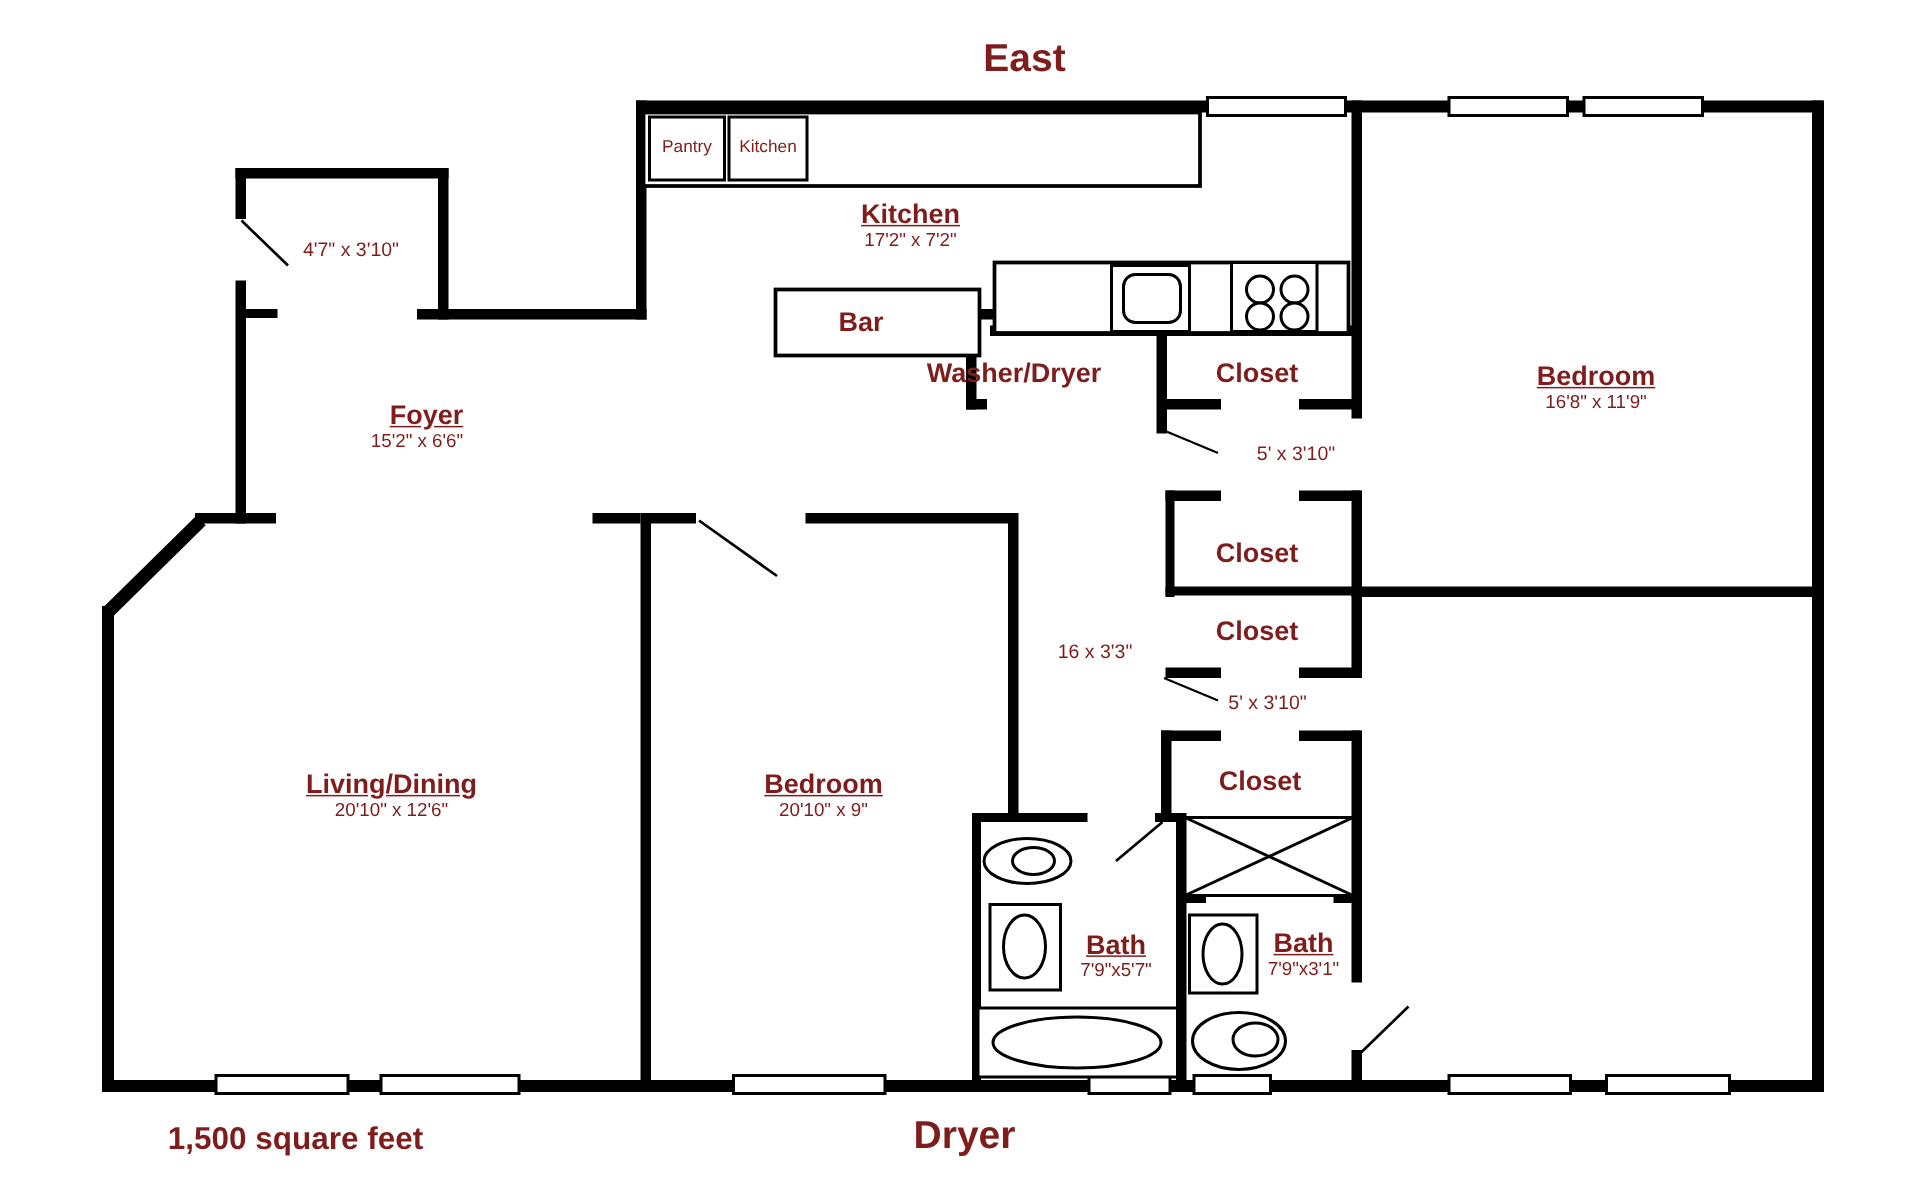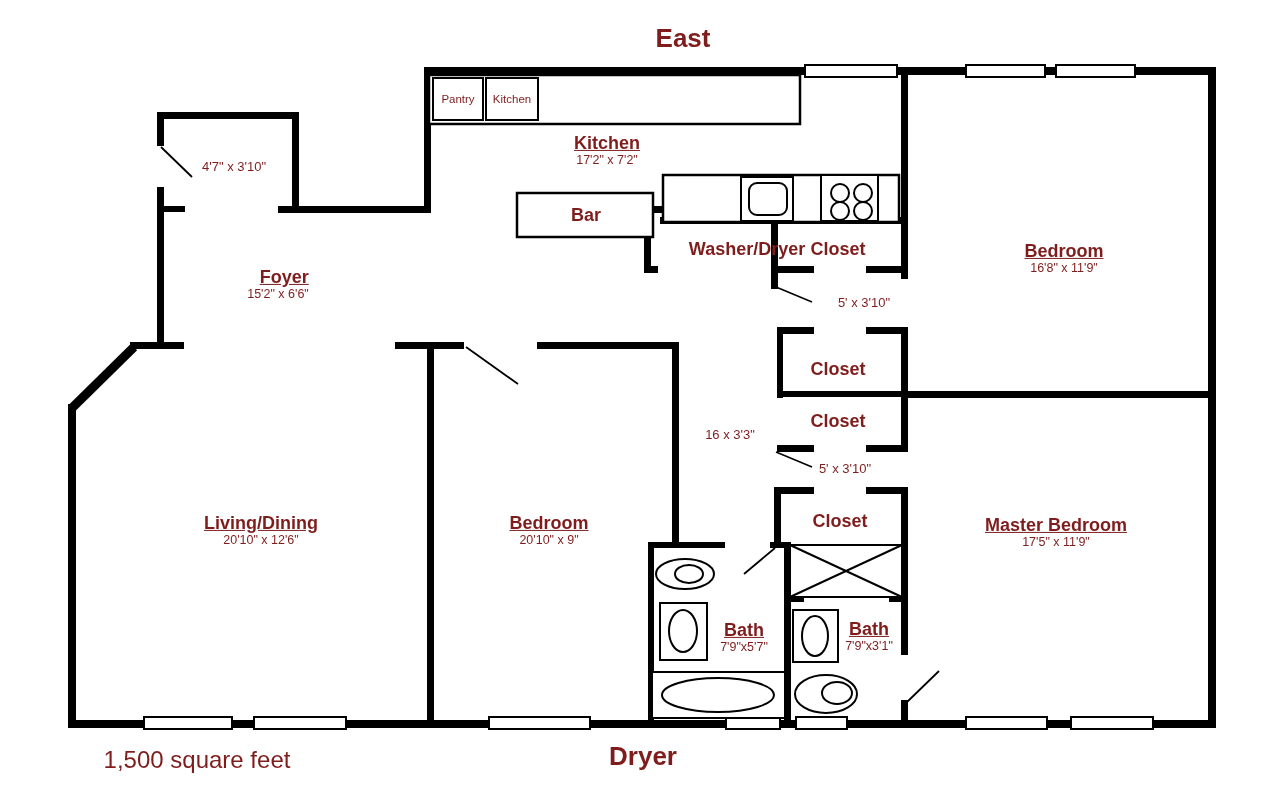--- a/index.html
+++ b/index.html
@@ -8,21 +8,21 @@
     font-family:"Liberation Sans", sans-serif;color:#7f1d1d;overflow:hidden;
   }
   #plan-svg{position:absolute;left:0;top:0;}
   .lbl{position:absolute;transform:translate(-50%,-50%);text-align:center;white-space:nowrap;line-height:1.12;}
   .room-name{font-size:18px;font-weight:bold;text-decoration:underline;}
   .room-dims{font-size:12.5px;font-weight:normal;}
   .single{font-size:18px;font-weight:bold;}
   .tiny{font-size:11.5px;font-weight:normal;}
   .dim-callout{font-size:13px;font-weight:normal;}
   .compass{font-size:26px;font-weight:bold;}
-  .area{font-size:24px;font-weight:normal;}
+  .area{font-size:21px;font-weight:bold;}
 </style>
 </head>
 <body>
 
 <div id="stage">
 
   <svg id="plan-svg" width="1282" height="800" viewBox="0 0 1282 800">
 
     <g fill="#000000">
       <rect x="424" y="67" width="791" height="8"></rect>
@@ -169,39 +169,35 @@
     <div class="room-dims">16'8" x 11'9"</div>
   </div>
   <div class="lbl" style="left:261px;top:530px;">
     <div class="room-name">Living/Dining</div>
     <div class="room-dims">20'10" x 12'6"</div>
   </div>
   <div class="lbl" style="left:549px;top:530px;">
     <div class="room-name">Bedroom</div>
     <div class="room-dims">20'10" x 9"</div>
   </div>
-  <div class="lbl" style="left:1056px;top:532px;">
-    <div class="room-name">Master Bedroom</div>
-    <div class="room-dims">17'5" x 11'9"</div>
-  </div>
   <div class="lbl" style="left:744px;top:637px;">
     <div class="room-name">Bath</div>
     <div class="room-dims">7'9"x5'7"</div>
   </div>
   <div class="lbl" style="left:869px;top:636px;">
     <div class="room-name">Bath</div>
     <div class="room-dims">7'9"x3'1"</div>
   </div>
 
-  <div class="lbl single" style="left:747px;top:249px;">Washer/Dryer</div>
+  <div class="lbl single" style="left:676px;top:249px;">Washer/Dryer</div>
   <div class="lbl single" style="left:838px;top:249px;">Closet</div>
   <div class="lbl single" style="left:838px;top:369px;">Closet</div>
   <div class="lbl single" style="left:838px;top:421px;">Closet</div>
   <div class="lbl single" style="left:840px;top:521px;">Closet</div>
-  <div class="lbl single" style="left:586px;top:215px;">Bar</div>
+  <div class="lbl single" style="left:574px;top:215px;">Bar</div>
   <div class="lbl tiny" style="left:458px;top:99px;">Pantry</div>
   <div class="lbl tiny" style="left:512px;top:99px;">Kitchen</div>
 
   <div class="lbl dim-callout" style="left:234px;top:167px;">4'7" x 3'10"</div>
   <div class="lbl dim-callout" style="left:864px;top:303px;">5' x 3'10"</div>
   <div class="lbl dim-callout" style="left:730px;top:435px;">16 x 3'3"</div>
   <div class="lbl dim-callout" style="left:845px;top:469px;">5' x 3'10"</div>
 
 </div>
 

